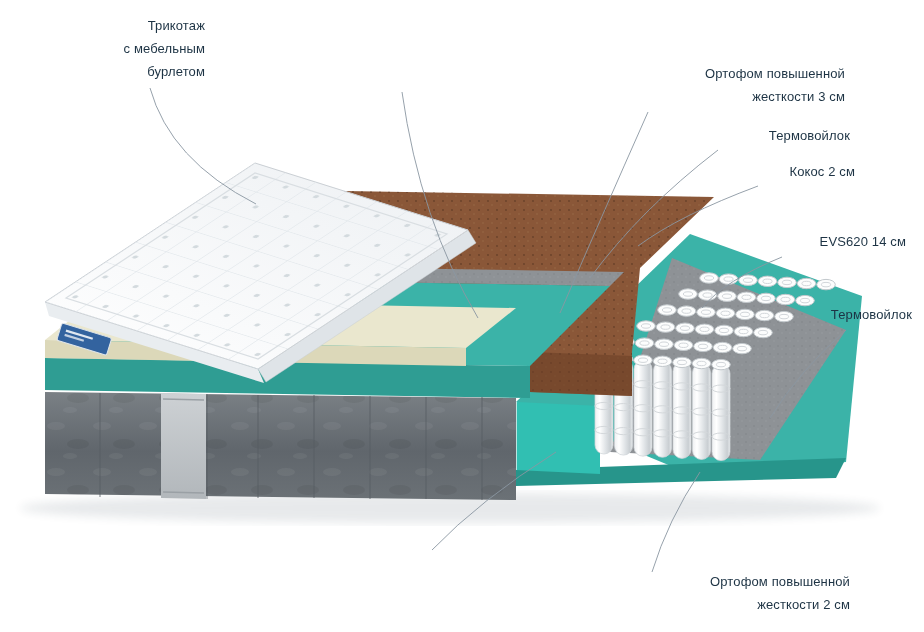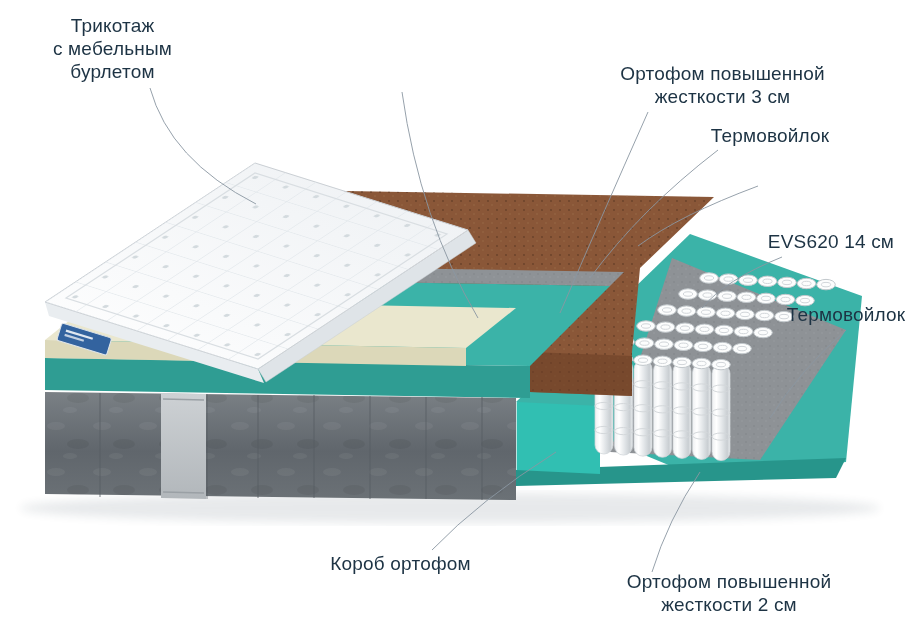--- a/index.html
+++ b/index.html
@@ -1,20 +1,20 @@
 <!DOCTYPE html>
 <html style="--c-teal: #3bb3a8; --c-teal_dark: #2f9d93; --c-teal_bright: #31bfb2; --c-teal_deep: #27958b; --c-cream: #eae7ce; --c-cream_dark: #dcd8b9; --c-coir: #8a5738; --c-coir_dark: #6d4027; --c-felt: #8e9296; --c-fabric: #6e757b; --c-label_text: #1d3344; --c-leader: #8b97a2;"><head>
 <meta charset="utf-8">
 <style>
   html,body{margin:0;padding:0;background:#ffffff;}
   .stage{position:relative;width:924px;height:632px;background:#fff;overflow:hidden;
          font-family:"Liberation Sans",sans-serif;}
   .illustration{position:absolute;left:0;top:0;}
-  .lbl{position:absolute;color:var(--c-label_text,#1d3344);font-size:19px;line-height:23px;
-       text-align:center;white-space:pre-line;letter-spacing:.01em;}
+  .lbl{position:absolute;color:var(--c-label_text,#1d3344);font-size:13px;line-height:23px;
+       text-align:right;white-space:pre-line;letter-spacing:.01em;}
   .lbl-cover{left:20px;top:14px;width:185px;}
   .lbl-memory{left:295px;top:64px;width:160px;}
   .lbl-orto3{left:600px;top:62px;width:245px;}
   .lbl-felt-top{left:690px;top:124px;width:160px;}
   .lbl-coir{left:735px;top:160px;width:120px;}
   .lbl-springs{left:756px;top:230px;width:150px;}
   .lbl-felt-right{left:780px;top:303px;width:132px;}
   .lbl-box{left:318px;top:552px;width:165px;}
   .lbl-orto2{left:608px;top:570px;width:242px;}
 </style>
@@ -263,18 +263,18 @@
       <path d="M652,572 Q668,520 700,472"></path>
     </g>
   </svg>
 
   <div class="lbl lbl-cover">Трикотаж
 с мебельным
 бурлетом</div>
   <div class="lbl lbl-orto3">Ортофом повышенной
 жесткости 3 см</div>
   <div class="lbl lbl-felt-top">Термовойлок</div>
+  <div class="lbl lbl-coir">Кокос 2 см</div>
   <div class="lbl lbl-springs">EVS620 14 см</div>
   <div class="lbl lbl-felt-right">Термовойлок</div>
-  <div class="lbl lbl-box">Короб ортофом</div>
   <div class="lbl lbl-orto2">Ортофом повышенной
 жесткости 2 см</div>
 </div>
 
 </body></html>

